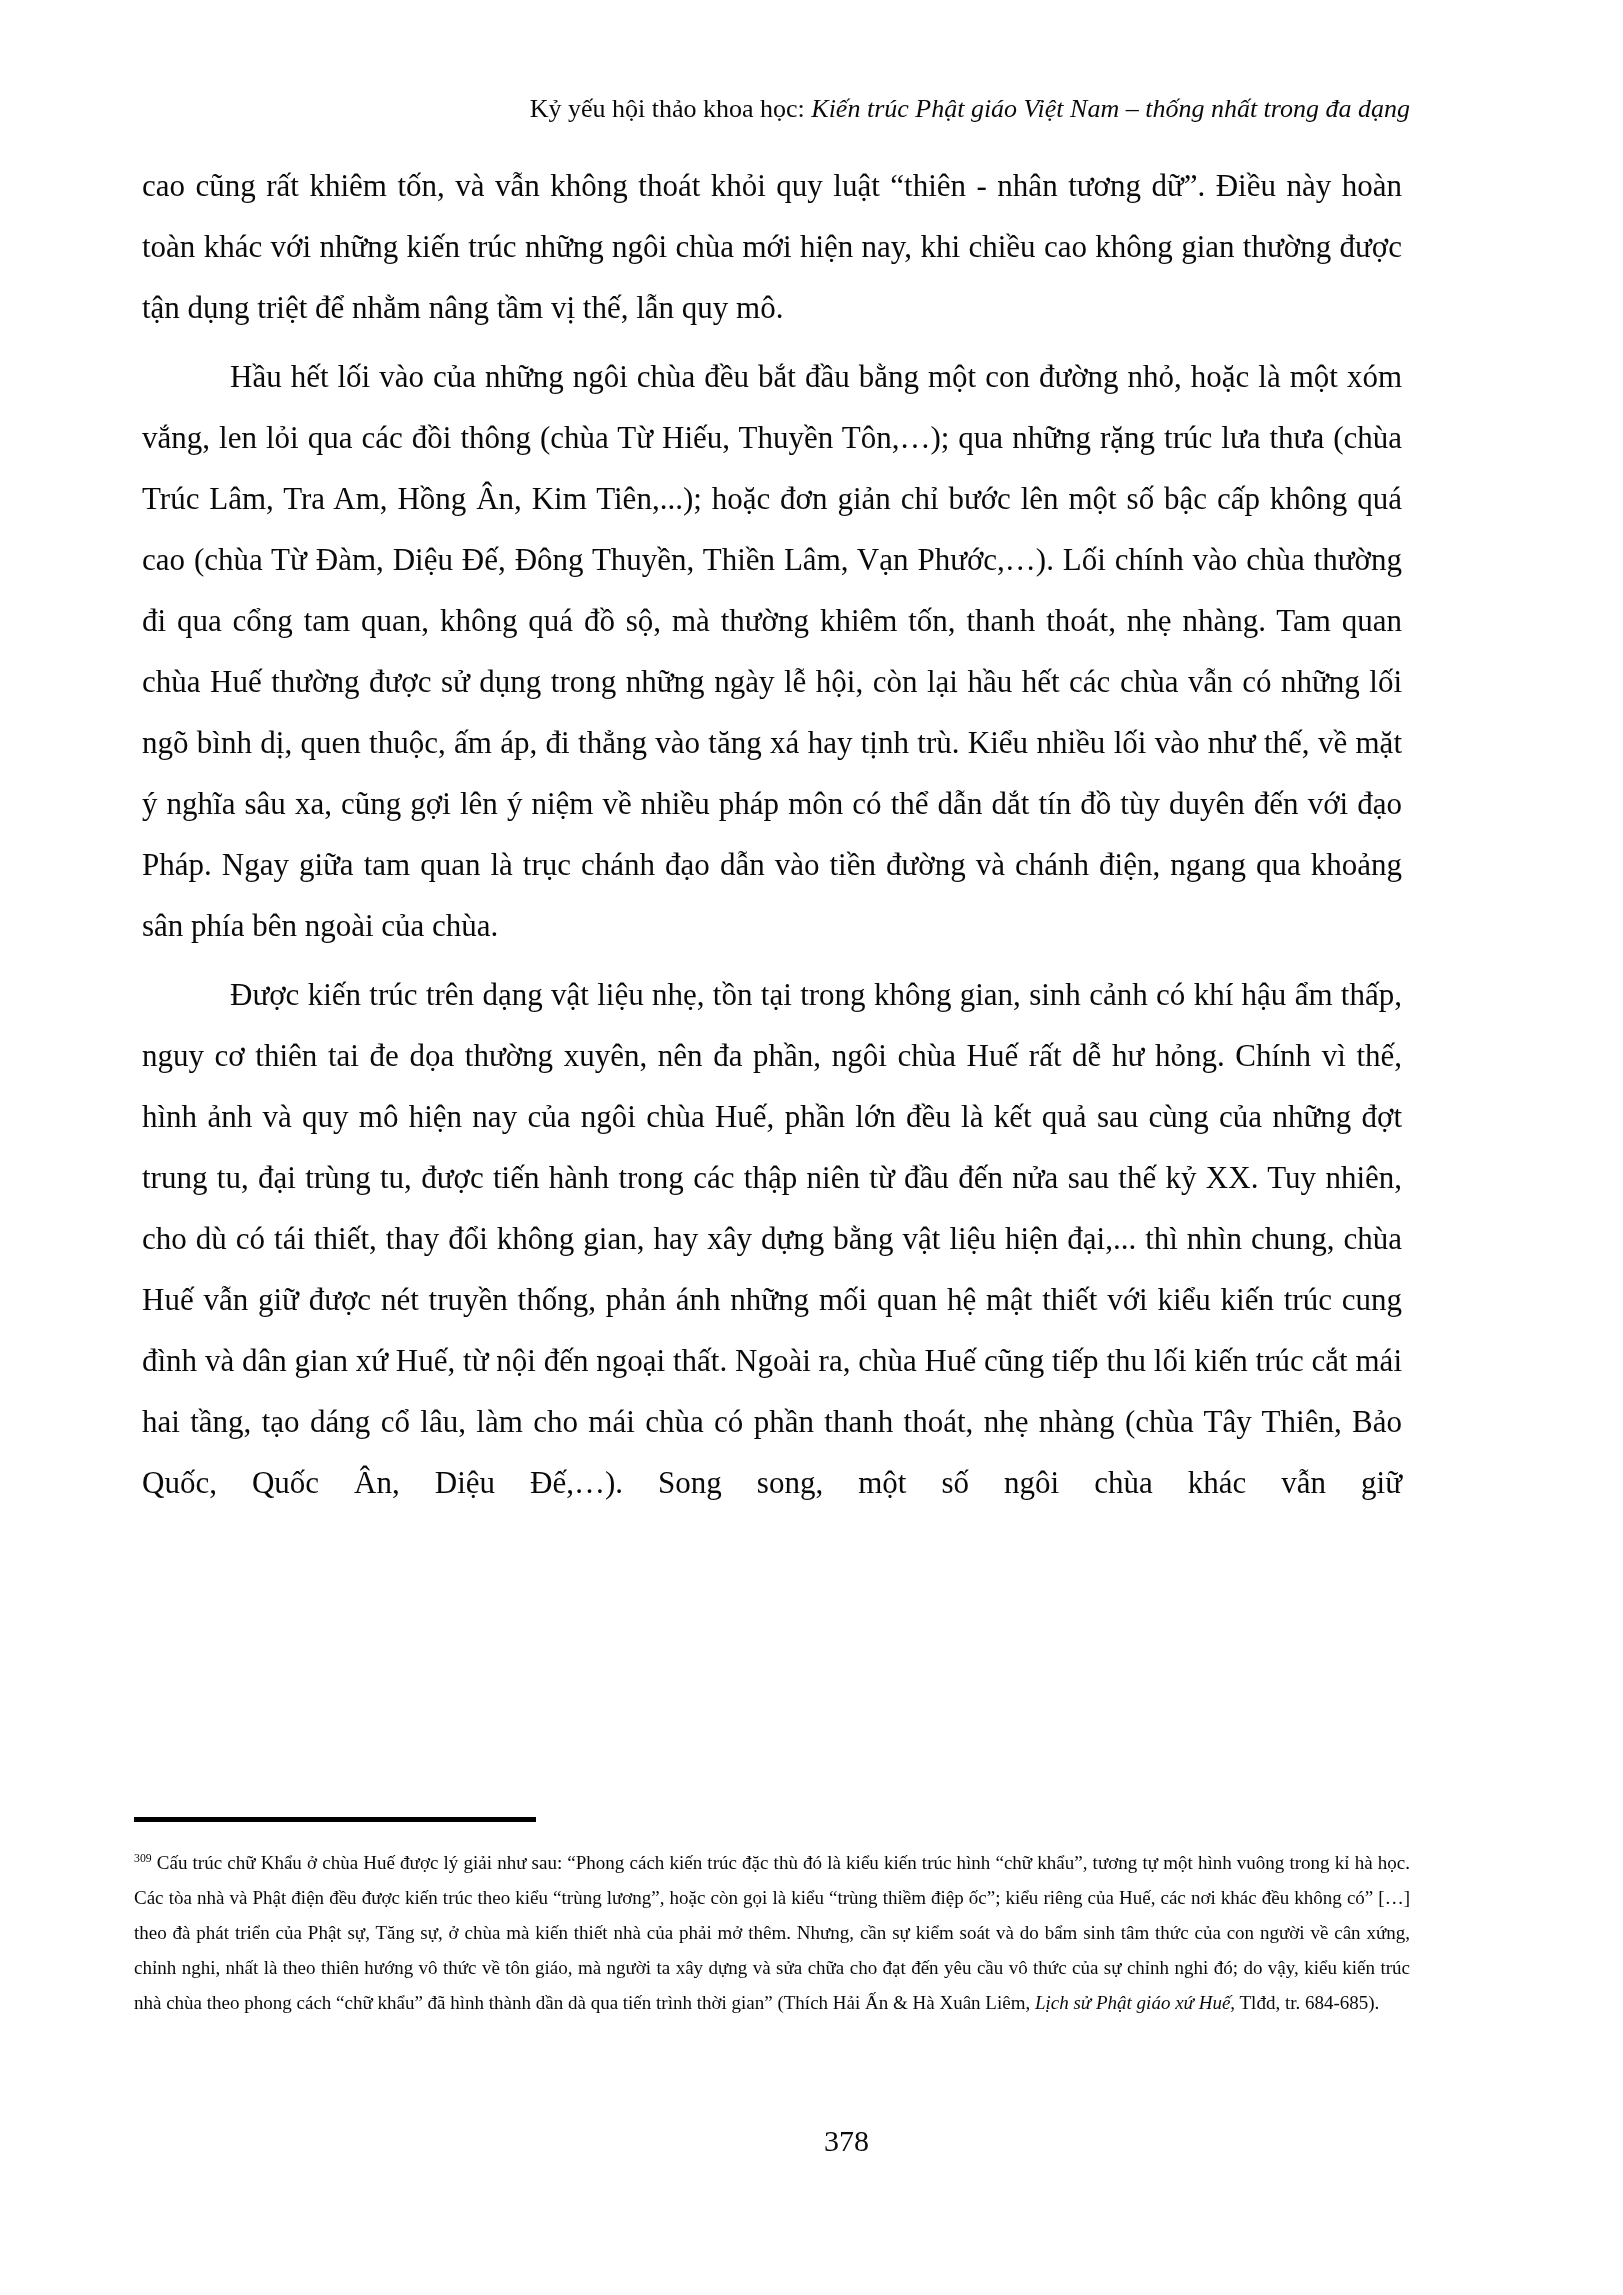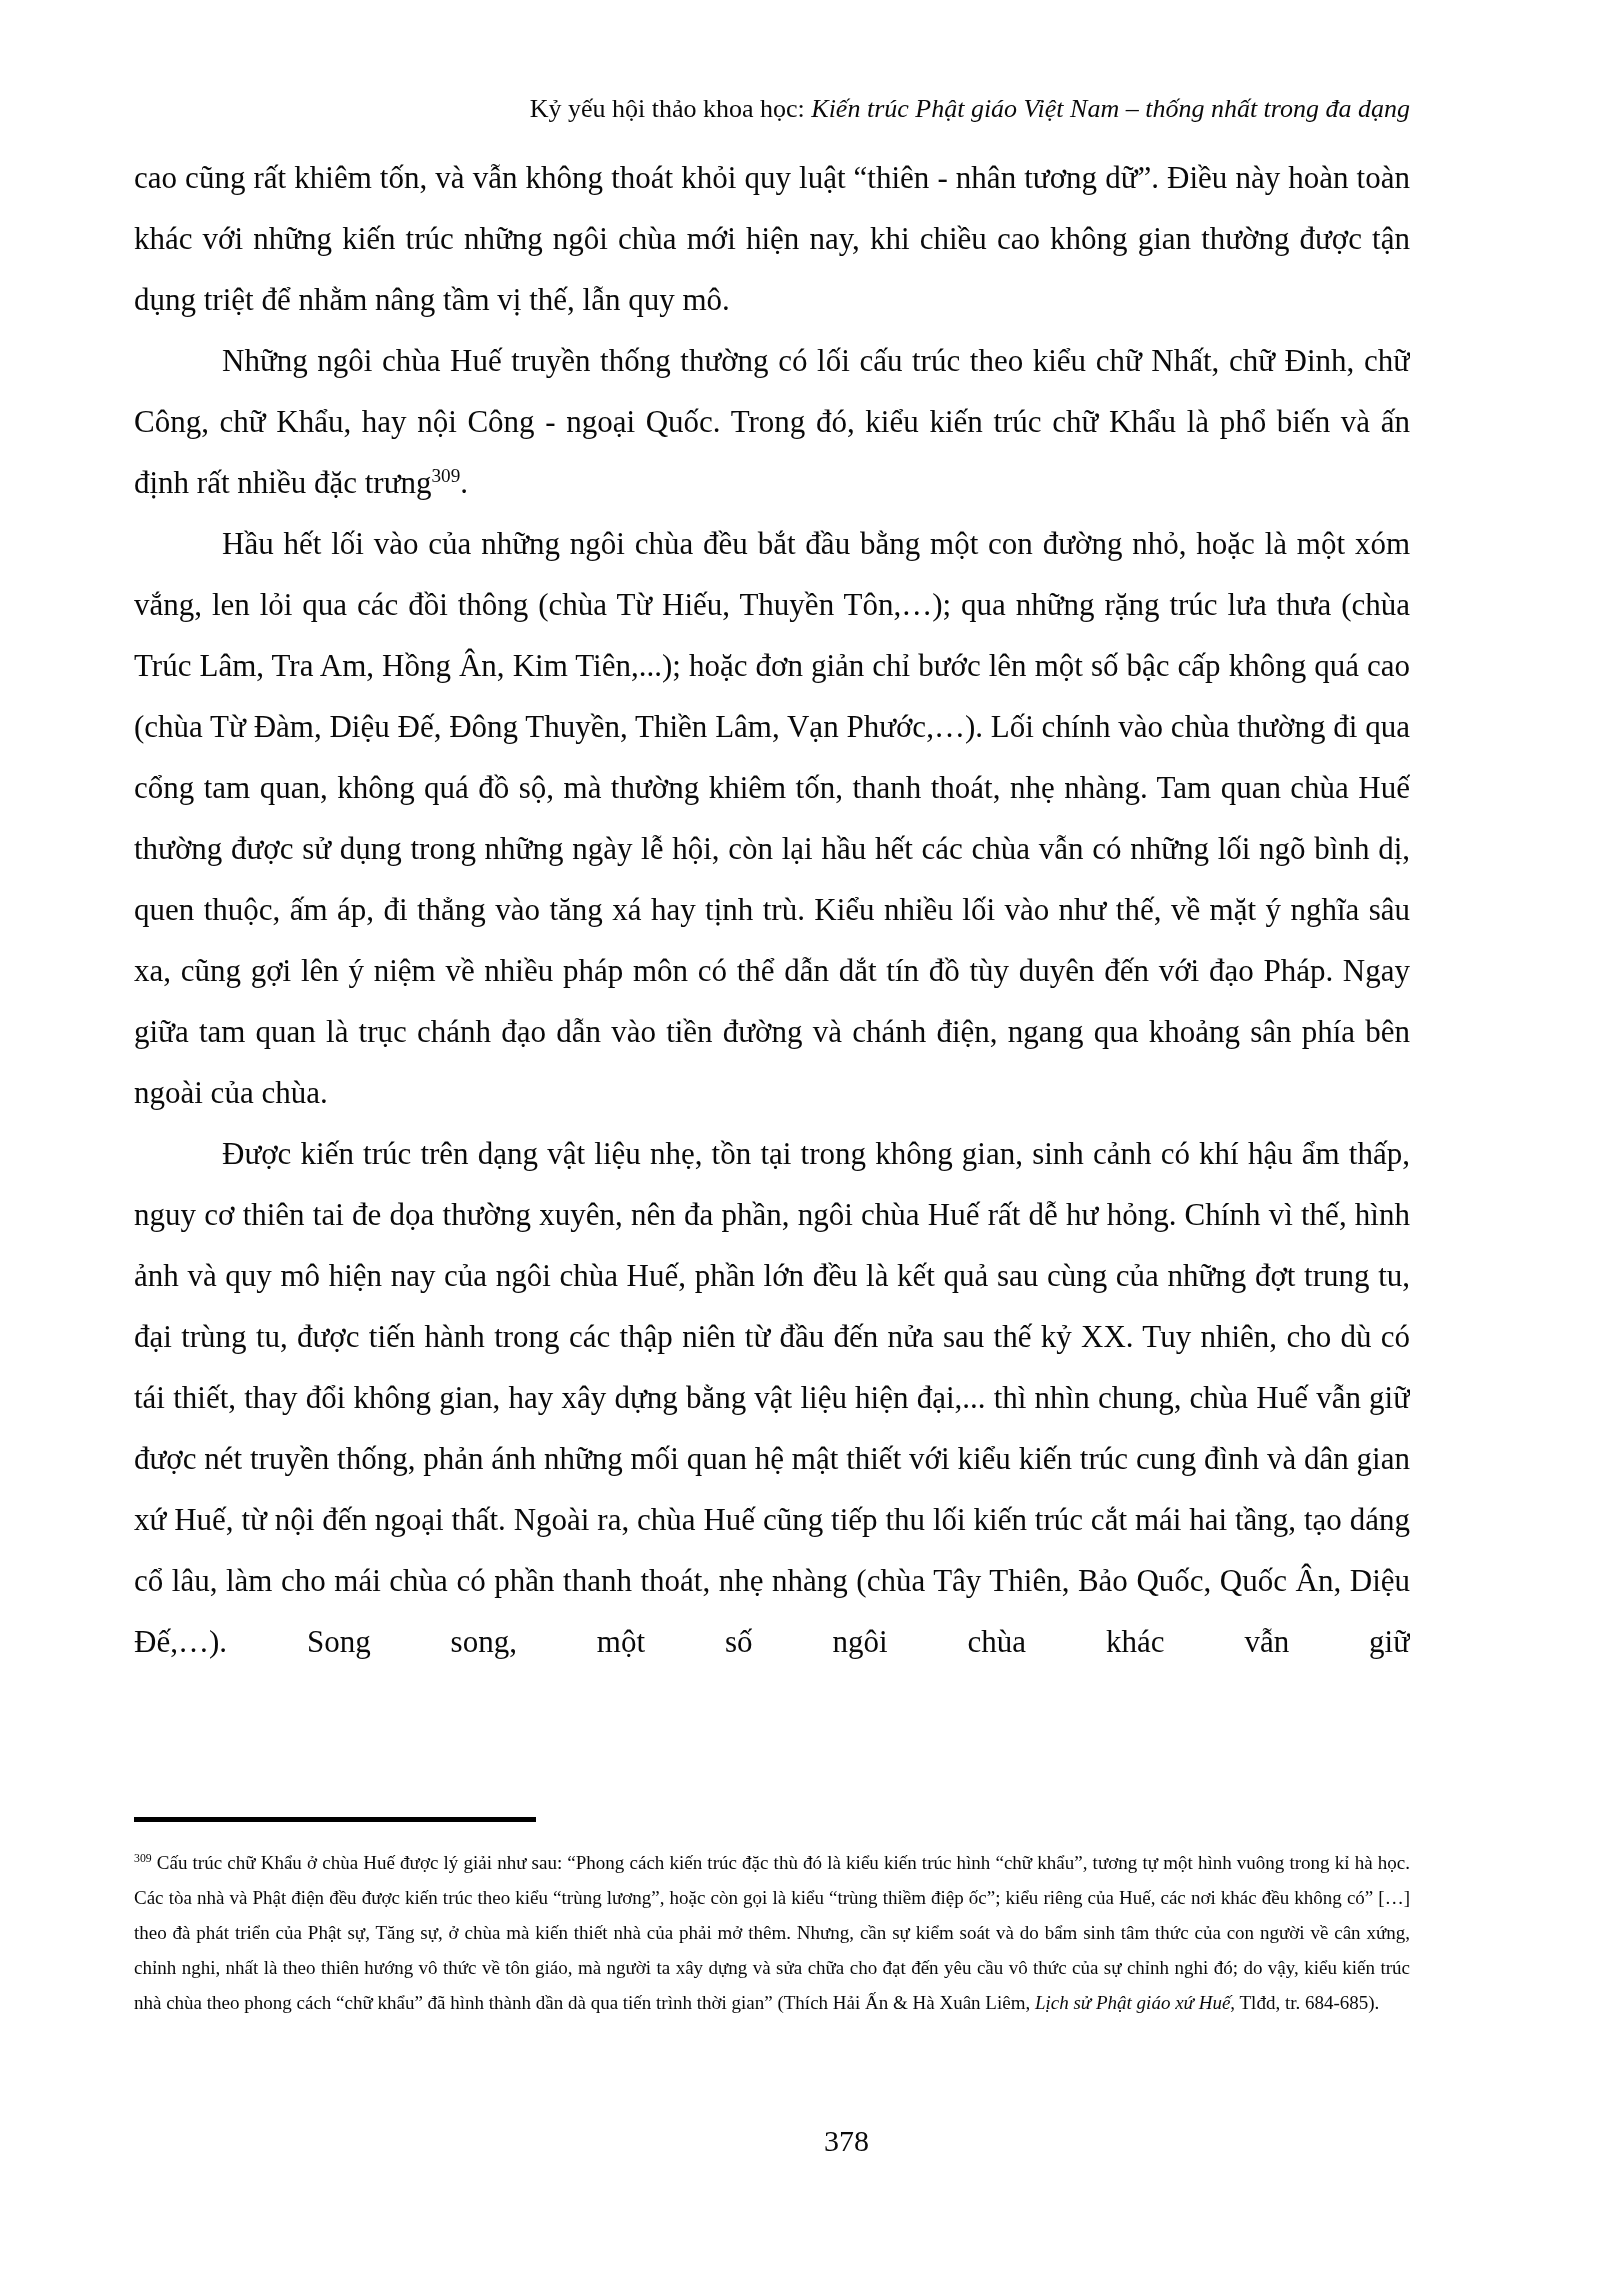--- a/index.html
+++ b/index.html
@@ -32,21 +32,21 @@
     top: 147px;
     left: 134px;
     width: 1276px;
     height: 1669px;
     overflow: hidden;
     font-size: 31px;
     line-height: 61px;
     text-align: justify;
   }
   .body-text p {
-    margin: 0;
+    margin: 8px;
   }
   .body-text p.indent {
     text-indent: 88px;
   }
   .body-text p.cont {
     text-align-last: justify;
   }
   sup {
     font-size: 0.62em;
     line-height: 0;
@@ -89,21 +89,20 @@
 </style>
 </head>
 <body>
 
 <div class="page">
 
   <div class="running-header"><span>Kỷ yếu hội thảo khoa học: </span><span class="it">Kiến trúc Phật giáo Việt Nam – thống nhất trong đa dạng</span></div>
 
   <div class="body-text">
     <p><span>cao cũng rất khiêm tốn, và vẫn không thoát khỏi quy luật “thiên - nhân tương dữ”. Điều này hoàn toàn khác với những kiến trúc những ngôi chùa mới hiện nay, khi chiều cao không gian thường được tận dụng triệt để nhằm nâng tầm vị thế, lẫn quy mô.</span></p>
-    <p class="indent"><span>Những ngôi chùa Huế truyền thống thường có lối cấu trúc theo kiểu chữ Nhất, chữ Đinh, chữ Công, chữ Khẩu, hay nội Công - ngoại Quốc. Trong đó, kiểu kiến trúc chữ Khẩu là phổ biến và ấn định rất nhiều đặc trưng</span><sup>309</sup><span>.</span></p>
     <p class="indent"><span>Hầu hết lối vào của những ngôi chùa đều bắt đầu bằng một con đường nhỏ, hoặc là một xóm vắng, len lỏi qua các đồi thông (chùa Từ Hiếu, Thuyền Tôn,…); qua những rặng trúc lưa thưa (chùa Trúc Lâm, Tra Am, Hồng Ân, Kim Tiên,...); hoặc đơn giản chỉ bước lên một số bậc cấp không quá cao (chùa Từ Đàm, Diệu Đế, Đông Thuyền, Thiền Lâm, Vạn Phước,…). Lối chính vào chùa thường đi qua cổng tam quan, không quá đồ sộ, mà thường khiêm tốn, thanh thoát, nhẹ nhàng. Tam quan chùa Huế thường được sử dụng trong những ngày lễ hội, còn lại hầu hết các chùa vẫn có những lối ngõ bình dị, quen thuộc, ấm áp, đi thẳng vào tăng xá hay tịnh trù. Kiểu nhiều lối vào như thế, về mặt ý nghĩa sâu xa, cũng gợi lên ý niệm về nhiều pháp môn có thể dẫn dắt tín đồ tùy duyên đến với đạo Pháp. Ngay giữa tam quan là trục chánh đạo dẫn vào tiền đường và chánh điện, ngang qua khoảng sân phía bên ngoài của chùa.</span></p>
     <p class="indent cont"><span>Được kiến trúc trên dạng vật liệu nhẹ, tồn tại trong không gian, sinh cảnh có khí hậu ẩm thấp, nguy cơ thiên tai đe dọa thường xuyên, nên đa phần, ngôi chùa Huế rất dễ hư hỏng. Chính vì thế, hình ảnh và quy mô hiện nay của ngôi chùa Huế, phần lớn đều là kết quả sau cùng của những đợt trung tu, đại trùng tu, được tiến hành trong các thập niên từ đầu đến nửa sau thế kỷ XX. Tuy nhiên, cho dù có tái thiết, thay đổi không gian, hay xây dựng bằng vật liệu hiện đại,... thì nhìn chung, chùa Huế vẫn giữ được nét truyền thống, phản ánh những mối quan hệ mật thiết với kiểu kiến trúc cung đình và dân gian xứ Huế, từ nội đến ngoại thất. Ngoài ra, chùa Huế cũng tiếp thu lối kiến trúc cắt mái hai tầng, tạo dáng cổ lâu, làm cho mái chùa có phần thanh thoát, nhẹ nhàng (chùa Tây Thiên, Bảo Quốc, Quốc Ân, Diệu Đế,…). Song song, một số ngôi chùa khác vẫn giữ</span></p>
   </div>
 
   <div class="footnote-block">
     <hr class="fn-rule">
     <div class="footnote"><sup>309</sup><span> Cấu trúc chữ Khẩu ở chùa Huế được lý giải như sau: “Phong cách kiến trúc đặc thù đó là kiểu kiến trúc hình “chữ khẩu”, tương tự một hình vuông trong kỉ hà học. Các tòa nhà và Phật điện đều được kiến trúc theo kiểu “trùng lương”, hoặc còn gọi là kiểu “trùng thiềm điệp ốc”; kiểu riêng của Huế, các nơi khác đều không có” […] theo đà phát triển của Phật sự, Tăng sự, ở chùa mà kiến thiết nhà của phải mở thêm. Nhưng, cần sự kiểm soát và do bẩm sinh tâm thức của con người về cân xứng, chỉnh nghi, nhất là theo thiên hướng vô thức về tôn giáo, mà người ta xây dựng và sửa chữa cho đạt đến yêu cầu vô thức của sự chỉnh nghi đó; do vậy, kiểu kiến trúc nhà chùa theo phong cách “chữ khẩu” đã hình thành dần dà qua tiến trình thời gian” (Thích Hải Ấn &amp; Hà Xuân Liêm, </span><span class="it">Lịch sử Phật giáo xứ Huế</span><span>, Tlđd, tr. 684-685).</span></div>
   </div>
 
   <div class="page-number">378</div>

